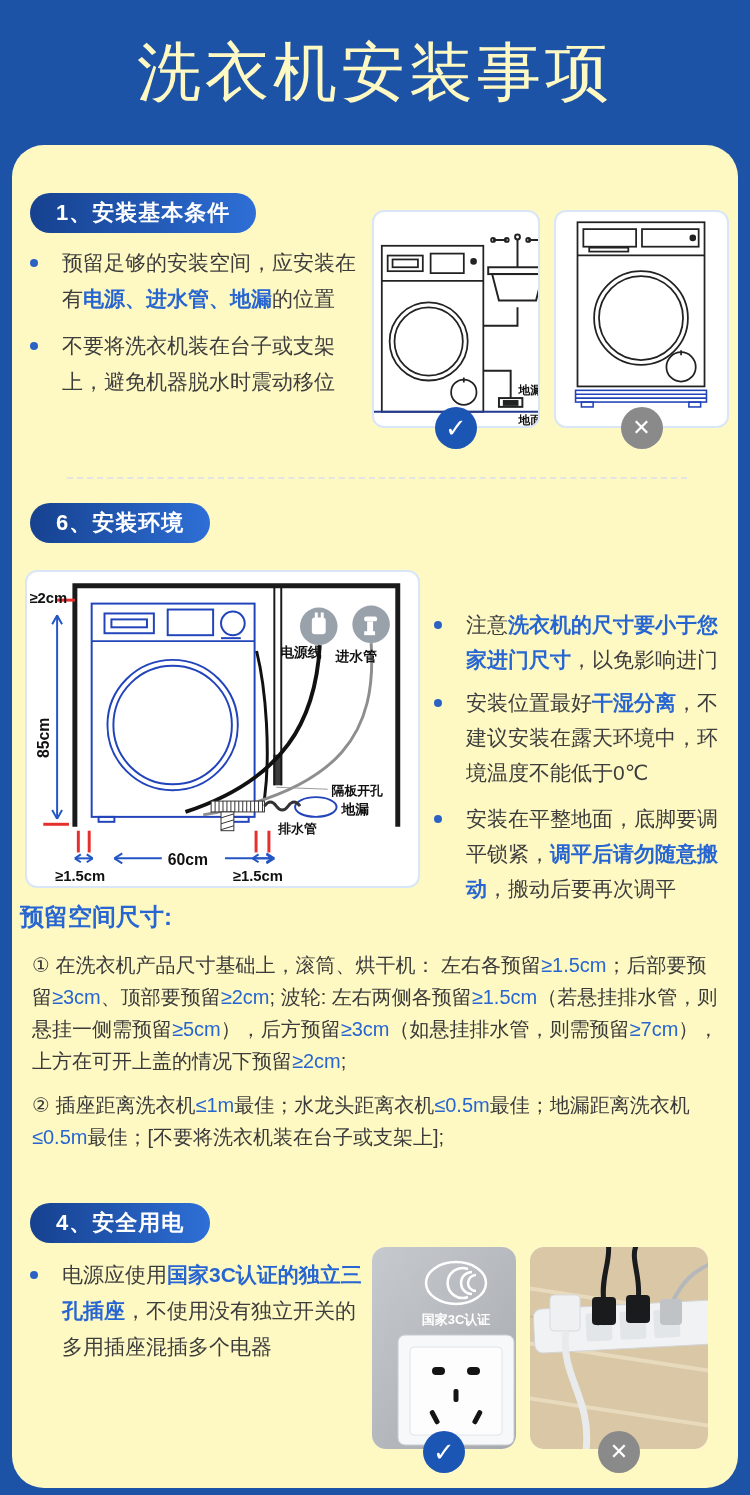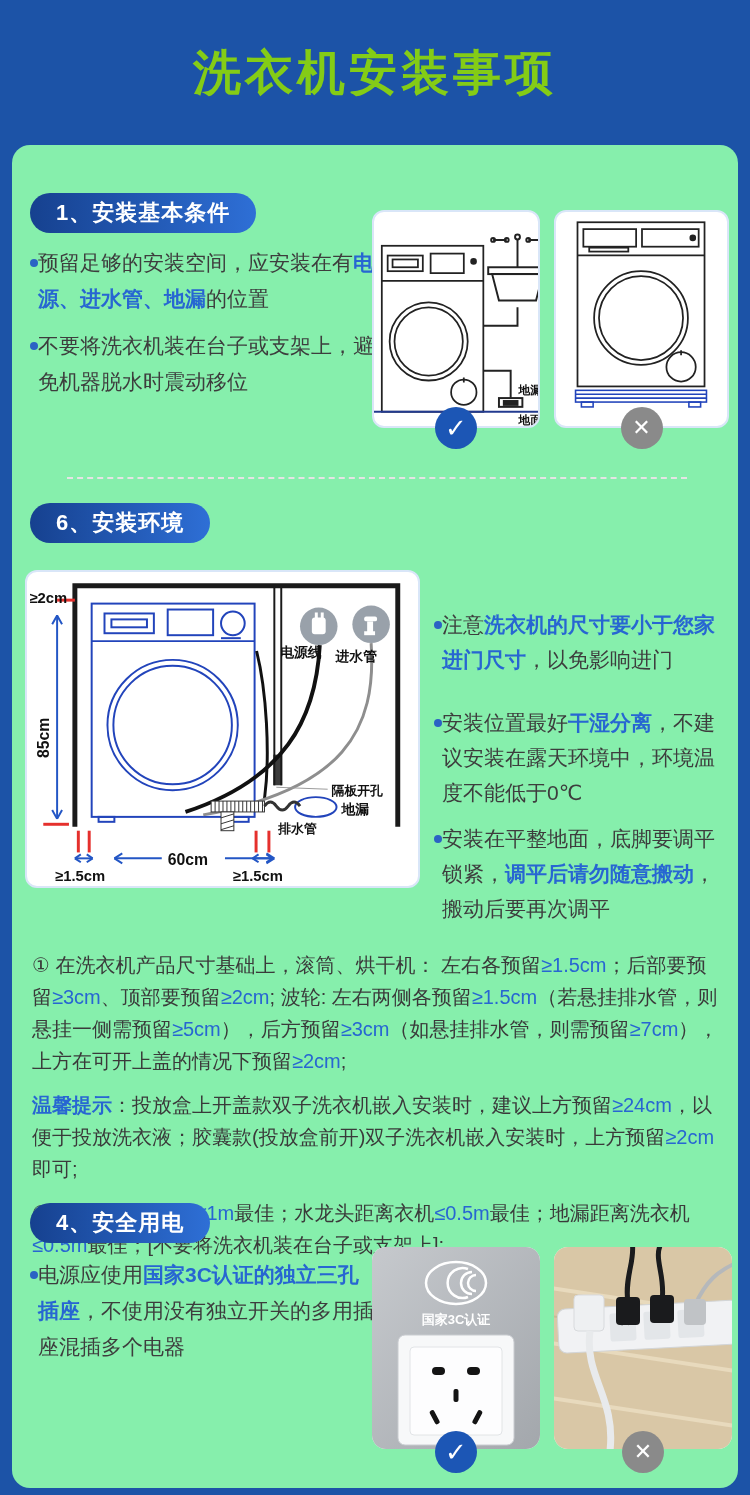--- a/index.html
+++ b/index.html
@@ -8,27 +8,27 @@
     --text:#3d3d3d;
     --washer:#2244bb;
     --red:#e5302d;
     --arrow:#2356c5;
     --panel-border:#d9e6f8;
   }
   *{box-sizing:border-box;margin:0;padding:0}
   html,body{width:750px;height:1495px;overflow:hidden}
   body{background:var(--bg);font-family:"Liberation Sans","DejaVu Sans",sans-serif;color:var(--text)}
   .header{height:145px;display:flex;align-items:center;justify-content:center}
-  .header h1{color:#84cc16;font-size:48px;font-weight:700;letter-spacing:4px}
-  .card{position:relative;margin:0 12px;width:726px;height:1343px;background:#86efac;border-radius:18px}
+  .header h1{color:#fef9c3;font-size:64px;font-weight:400;letter-spacing:4px}
+  .card{position:relative;margin:0 12px;width:726px;height:1343px;background:#fef9c3;border-radius:32px}
   .badge{position:absolute;display:inline-flex;align-items:center;justify-content:center;
          height:40px;padding:0 26px;border-radius:21px;color:#fff;font-size:22px;font-weight:700;
          background:linear-gradient(90deg,#16418f 0%,#2e6fd6 100%);letter-spacing:1px}
   .bullets{position:absolute}
-  .bullet{display:flex;gap:0;margin-bottom:11px}
+  .bullet{display:flex;gap:24px;margin-bottom:11px}
   .dot{width:8px;height:8px;border-radius:50%;background:#2b62c4;margin-top:14px;flex:none}
   .bullet .txt{font-size:21px;line-height:36px;white-space:pre-line}
   .seg-b{color:var(--blue);font-weight:700}
   .seg-n{color:var(--blue)}
   .panel-row{position:absolute;display:flex;gap:14px}
   .panel-wrap{position:relative}
   .panel{border:2px solid var(--panel-border);border-radius:12px;background:#fff;overflow:hidden}
   .mark{position:absolute;left:50%;transform:translateX(-50%);bottom:-21px;width:42px;height:42px;
         border-radius:50%;display:flex;align-items:center;justify-content:center;color:#fff;
         font-size:26px;font-weight:800;z-index:2}
@@ -212,52 +212,52 @@
       <text x="208" y="313" font-size="15" font-weight="bold" fill="#111">≥1.5cm</text>
       <text x="256" y="86" font-size="14" font-weight="bold" fill="#111">电源线</text>
       <text x="312" y="90" font-size="14" font-weight="bold" fill="#111">进水管</text>
       <text x="308" y="226" font-size="13" font-weight="bold" fill="#111">隔板开孔</text>
       <text x="318" y="245" font-size="14" font-weight="bold" fill="#111">地漏</text>
       <text x="254" y="264" font-size="13" font-weight="bold" fill="#111">排水管</text>
     </svg>
   </div>
 
   <div class="bullets" style="left:422px;top:462px;width:300px">
-    <div class="bullet" style="margin-bottom:28px">
+    <div class="bullet" style="margin-bottom:8px">
       <span class="dot"></span>
       <span class="txt" style="line-height:35px"><span>注意</span><span class="seg-b">洗衣机的尺寸要小于您家进门尺寸</span><span>，以免影响进门</span></span>
     </div>
     <div class="bullet" style="">
       <span class="dot"></span>
       <span class="txt" style="line-height:35px"><span>安装位置最好</span><span class="seg-b">干湿分离</span><span>，不建议安装在露天环境中，环境温度不能低于0℃</span></span>
     </div>
     <div class="bullet">
       <span class="dot"></span>
       <span class="txt" style="line-height:35px"><span>安装在平整地面，底脚要调平锁紧，</span><span class="seg-b">调平后请勿随意搬动</span><span>，搬动后要再次调平</span></span>
     </div>
   </div>
 
+  <div class="space-note-heading">预留空间尺寸:</div>
   <div class="space-note">
     <p><span>① 在洗衣机产品尺寸基础上，滚筒、烘干机： 左右各预留</span><span class="seg-n">≥1.5cm</span><span>；后部要预留</span><span class="seg-n">≥3cm</span><span>、顶部要预留</span><span class="seg-n">≥2cm</span><span>; 波轮: 左右两侧各预留</span><span class="seg-n">≥1.5cm</span><span>（若悬挂排水管，则悬挂一侧需预留</span><span class="seg-n">≥5cm</span><span>），后方预留</span><span class="seg-n">≥3cm</span><span>（如悬挂排水管，则需预留</span><span class="seg-n">≥7cm</span><span>），上方在可开上盖的情况下预留</span><span class="seg-n">≥2cm</span><span>;</span></p>
-    <p><span class="seg-b">温馨提示</span><span>：投放盒上开盖款双子洗衣机嵌入安装时，建议上方预留</span><span class="seg-n">≥24cm</span><span>，以便于投放洗衣液；胶囊款(投放盒前开)双子洗衣机嵌入安装时，上方预留</span><span class="seg-n">≥2cm</span><span>即可;</span></p>
     <p><span>② 插座距离洗衣机</span><span class="seg-n">≤1m</span><span>最佳；水龙头距离衣机</span><span class="seg-n">≤0.5m</span><span>最佳；地漏距离洗衣机</span><span class="seg-n">≤0.5m</span><span>最佳；[不要将洗衣机装在台子或支架上];</span></p>
   </div>
 
   <div class="badge" style="left:18px;top:1058px">4、安全用电</div>
 
   <div class="bullets" style="left:18px;top:1112px;width:346px">
     <div class="bullet" style="margin-bottom:28px">
       <span class="dot"></span>
       <span class="txt"><span>电源应使用</span><span class="seg-b">国家3C认证的独立三孔插座</span><span>，不使用没有独立开关的多用插座混插多个电器</span></span>
     </div>
   </div>
 
   <div class="panel-row" style="left:360px;top:1102px">
     <div class="panel-wrap">
-      <div class="panel" style="width:168px;height:202px;border:none;border-radius:14px">
+      <div class="panel" style="width:144px;height:202px;border:none;border-radius:14px">
         <svg viewBox="0 0 168 202" width="168" height="202">
           <defs>
             <linearGradient id="grayg" x1="0" y1="0" x2="1" y2="1">
               <stop offset="0" stop-color="#c6c9cd"></stop>
                 <stop offset="1" stop-color="#a3a7ac"></stop>
             </linearGradient>
           </defs>
           <rect x="0" y="0" width="168" height="202" fill="url(#grayg)"></rect>
           <g fill="none" stroke="#fff" stroke-width="2.5">
             <ellipse cx="84" cy="36" rx="30" ry="21"></ellipse>

